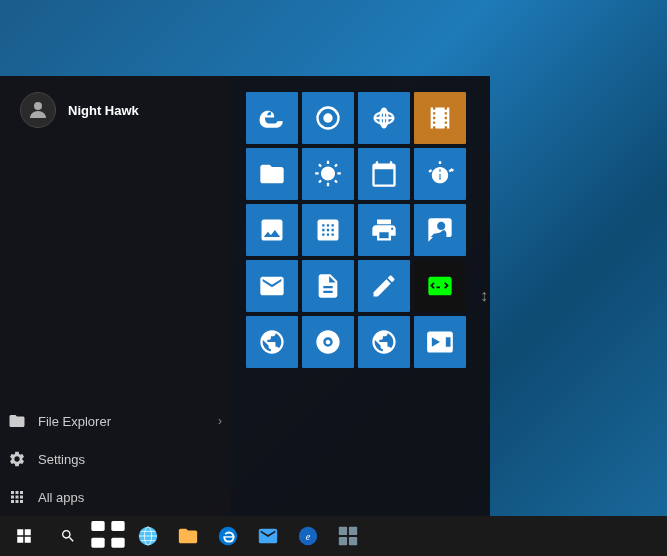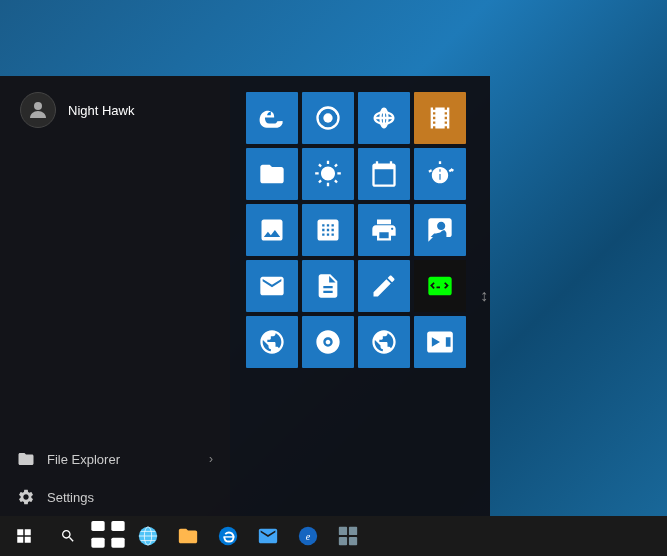--- a/index.html
+++ b/index.html
@@ -131,31 +131,31 @@
     }
 
     .user-avatar svg {
       width: 24px;
       height: 24px;
     }
 
     .user-name {
       color: white;
       font-size: 13px;
-      font-weight: 400;
+      font-weight: 700;
     }
 
     .menu-spacer {
       flex: 1;
     }
 
     .menu-item {
       display: flex;
       align-items: center;
-      padding: 10px 17px;
+      padding: 10px 8px;
       cursor: pointer;
       color: #ccc;
       font-size: 13px;
       transition: background 0.1s;
     }
 
     .menu-item svg, .menu-item .menu-icon {
       width: 18px;
       height: 18px;
       margin-right: 12px;
@@ -276,20 +276,26 @@
       </div>
 
       <div class="menu-item">
         <svg viewBox="0 0 24 24">
           <path d="M19.14 12.94c.04-.3.06-.61.06-.94s-.02-.64-.07-.94l2.03-1.58c.18-.14.23-.41.12-.61l-1.92-3.32c-.12-.22-.37-.29-.59-.22l-2.39.96c-.5-.38-1.03-.7-1.62-.94l-.36-2.54c-.04-.24-.24-.41-.48-.41h-3.84c-.24 0-.43.17-.47.41l-.36 2.54c-.59.24-1.13.57-1.62.94l-2.39-.96c-.22-.08-.47 0-.59.22L2.74 8.87c-.12.21-.08.47.12.61l2.03 1.58c-.05.3-.09.63-.09.94s.02.64.07.94l-2.03 1.58c-.18.14-.23.41-.12.61l1.92 3.32c.12.22.37.29.59.22l2.39-.96c.5.38 1.03.7 1.62.94l.36 2.54c.05.24.24.41.48.41h3.84c.24 0 .44-.17.47-.41l.36-2.54c.59-.24 1.13-.56 1.62-.94l2.39.96c.22.08.47 0 .59-.22l1.92-3.32c.12-.22.07-.47-.12-.61l-2.01-1.58zM12 15.6c-1.98 0-3.6-1.62-3.6-3.6s1.62-3.6 3.6-3.6 3.6 1.62 3.6 3.6-1.62 3.6-3.6 3.6z"></path>
         </svg>
         <span class="menu-item-label">Settings</span>
       </div>
 
 
+      <div class="menu-item">
+        <svg viewBox="0 0 24 24">
+          <path d="M4 8h4V4H4v4zm6 12h4v-4h-4v4zm-6 0h4v-4H4v4zm0-6h4v-4H4v4zm6 0h4v-4h-4v4zm6-10v4h4V4h-4zm-6 4h4V4h-4v4zm6 6h4v-4h-4v4zm0 6h4v-4h-4v4z"></path>
+        </svg>
+        <span class="menu-item-label">All apps</span>
+      </div>
 
     </div>
 
     <div class="start-right">
       <div class="tiles-grid">
 
         <div class="tile tile-blue">
           <div class="tile-inner">
             <svg viewBox="0 0 24 24" fill="white">
                 <path d="M21.077 16.529s-.429 1.206-1.378 2.175c-1.719 1.736-3.663 1.736-3.663 1.736H7.358c-3.927 0-5.451-3.913-5.451-3.913 0 0-1.036-2.508-.18-5.393.617-2.091 1.779-3.184 1.779-3.184s1.124-1.285 3.043-1.941c1.919-.657 3.5-.08 3.5-.08s2.072.576 3.024 2.048c.951 1.472.769 3.576.769 3.576h-7.9c-.109 1.543.619 3.143.619 3.143s.888 1.956 2.978 1.956h4.569s.811.087 1.658-.635c.598-.506.8-1.249.8-1.249l4.511-.239z"></path>

